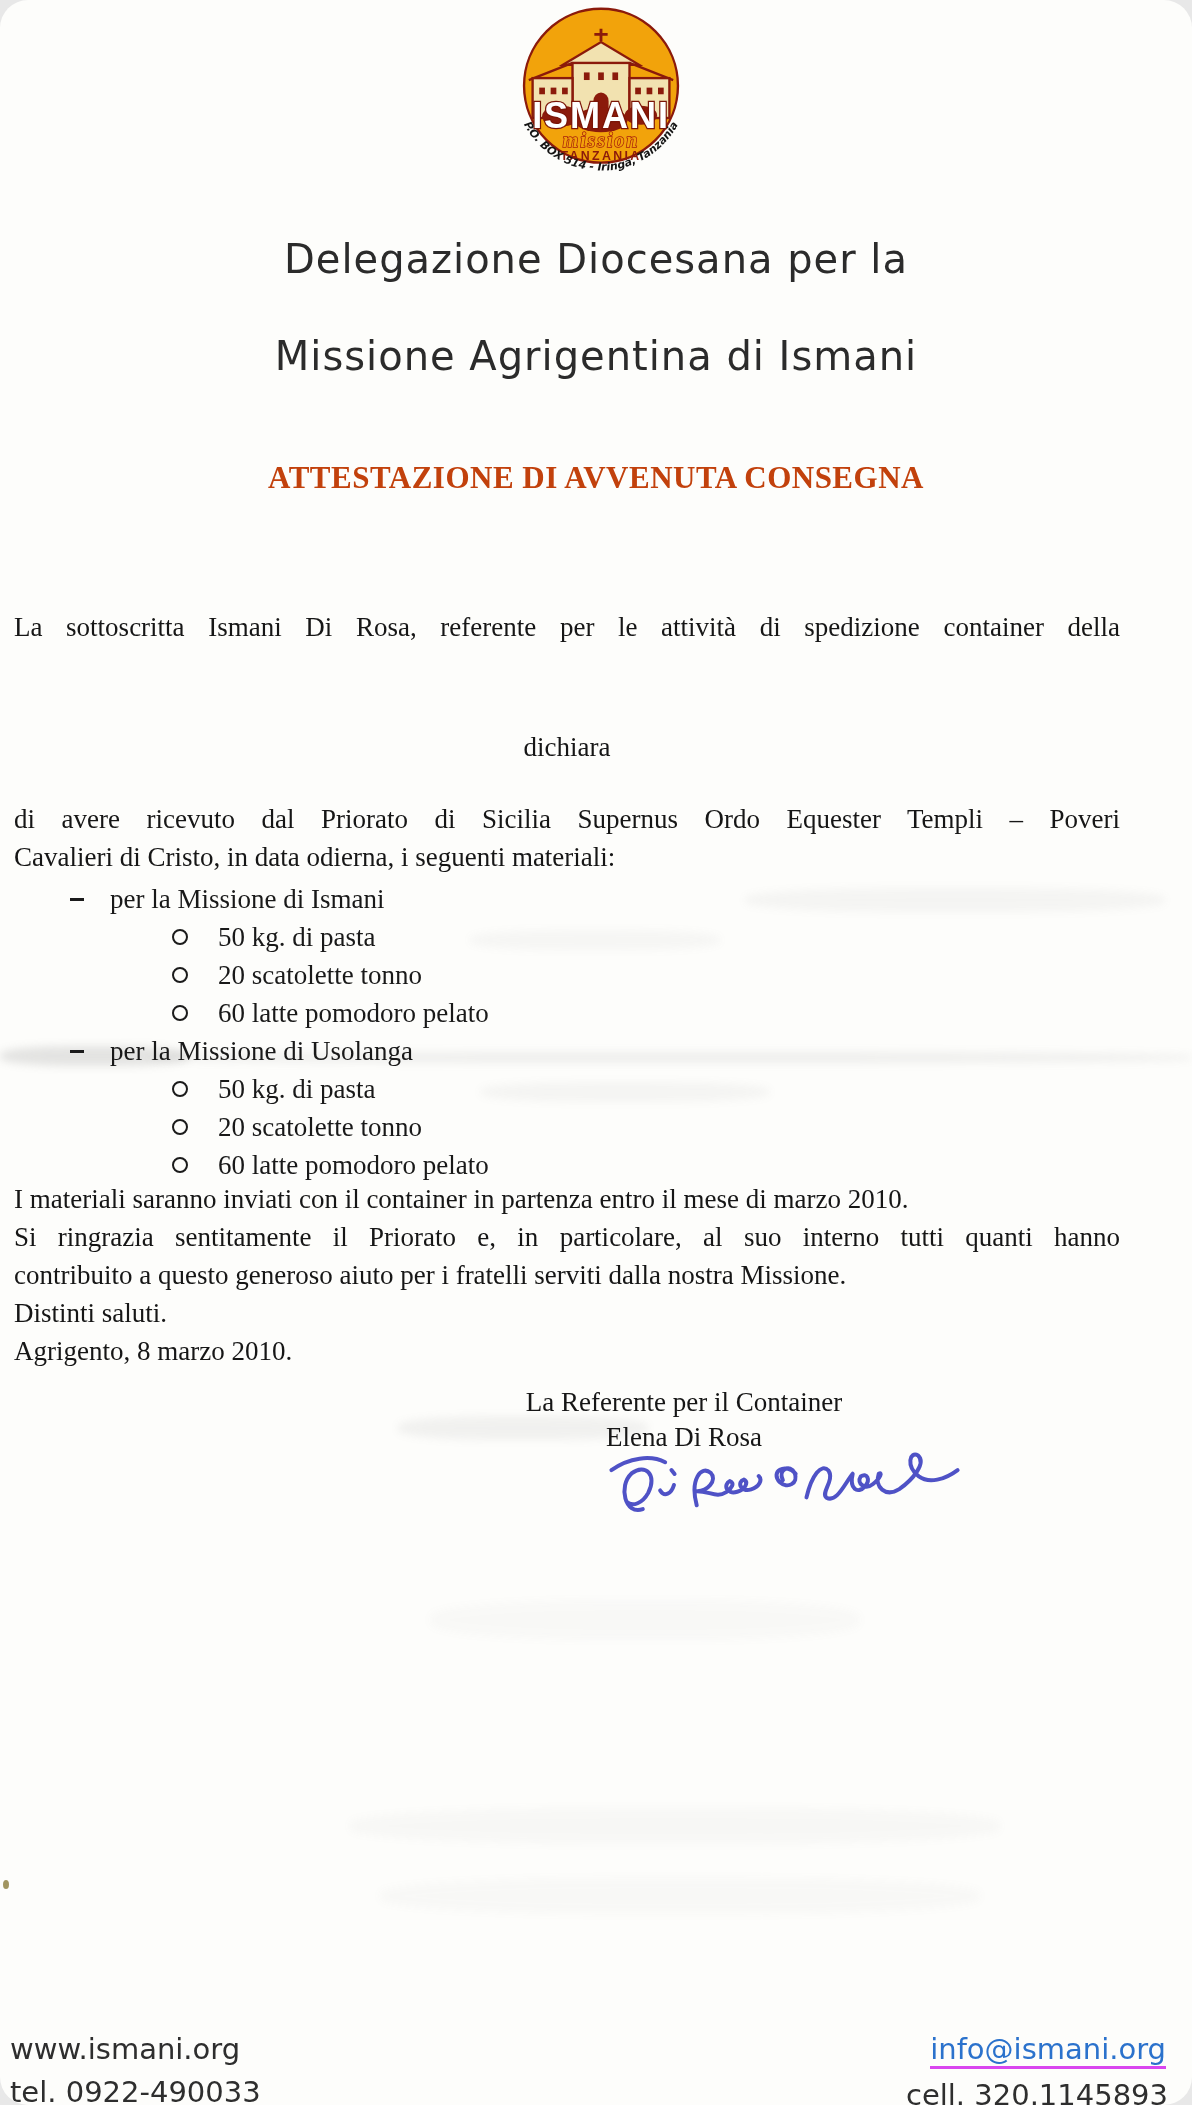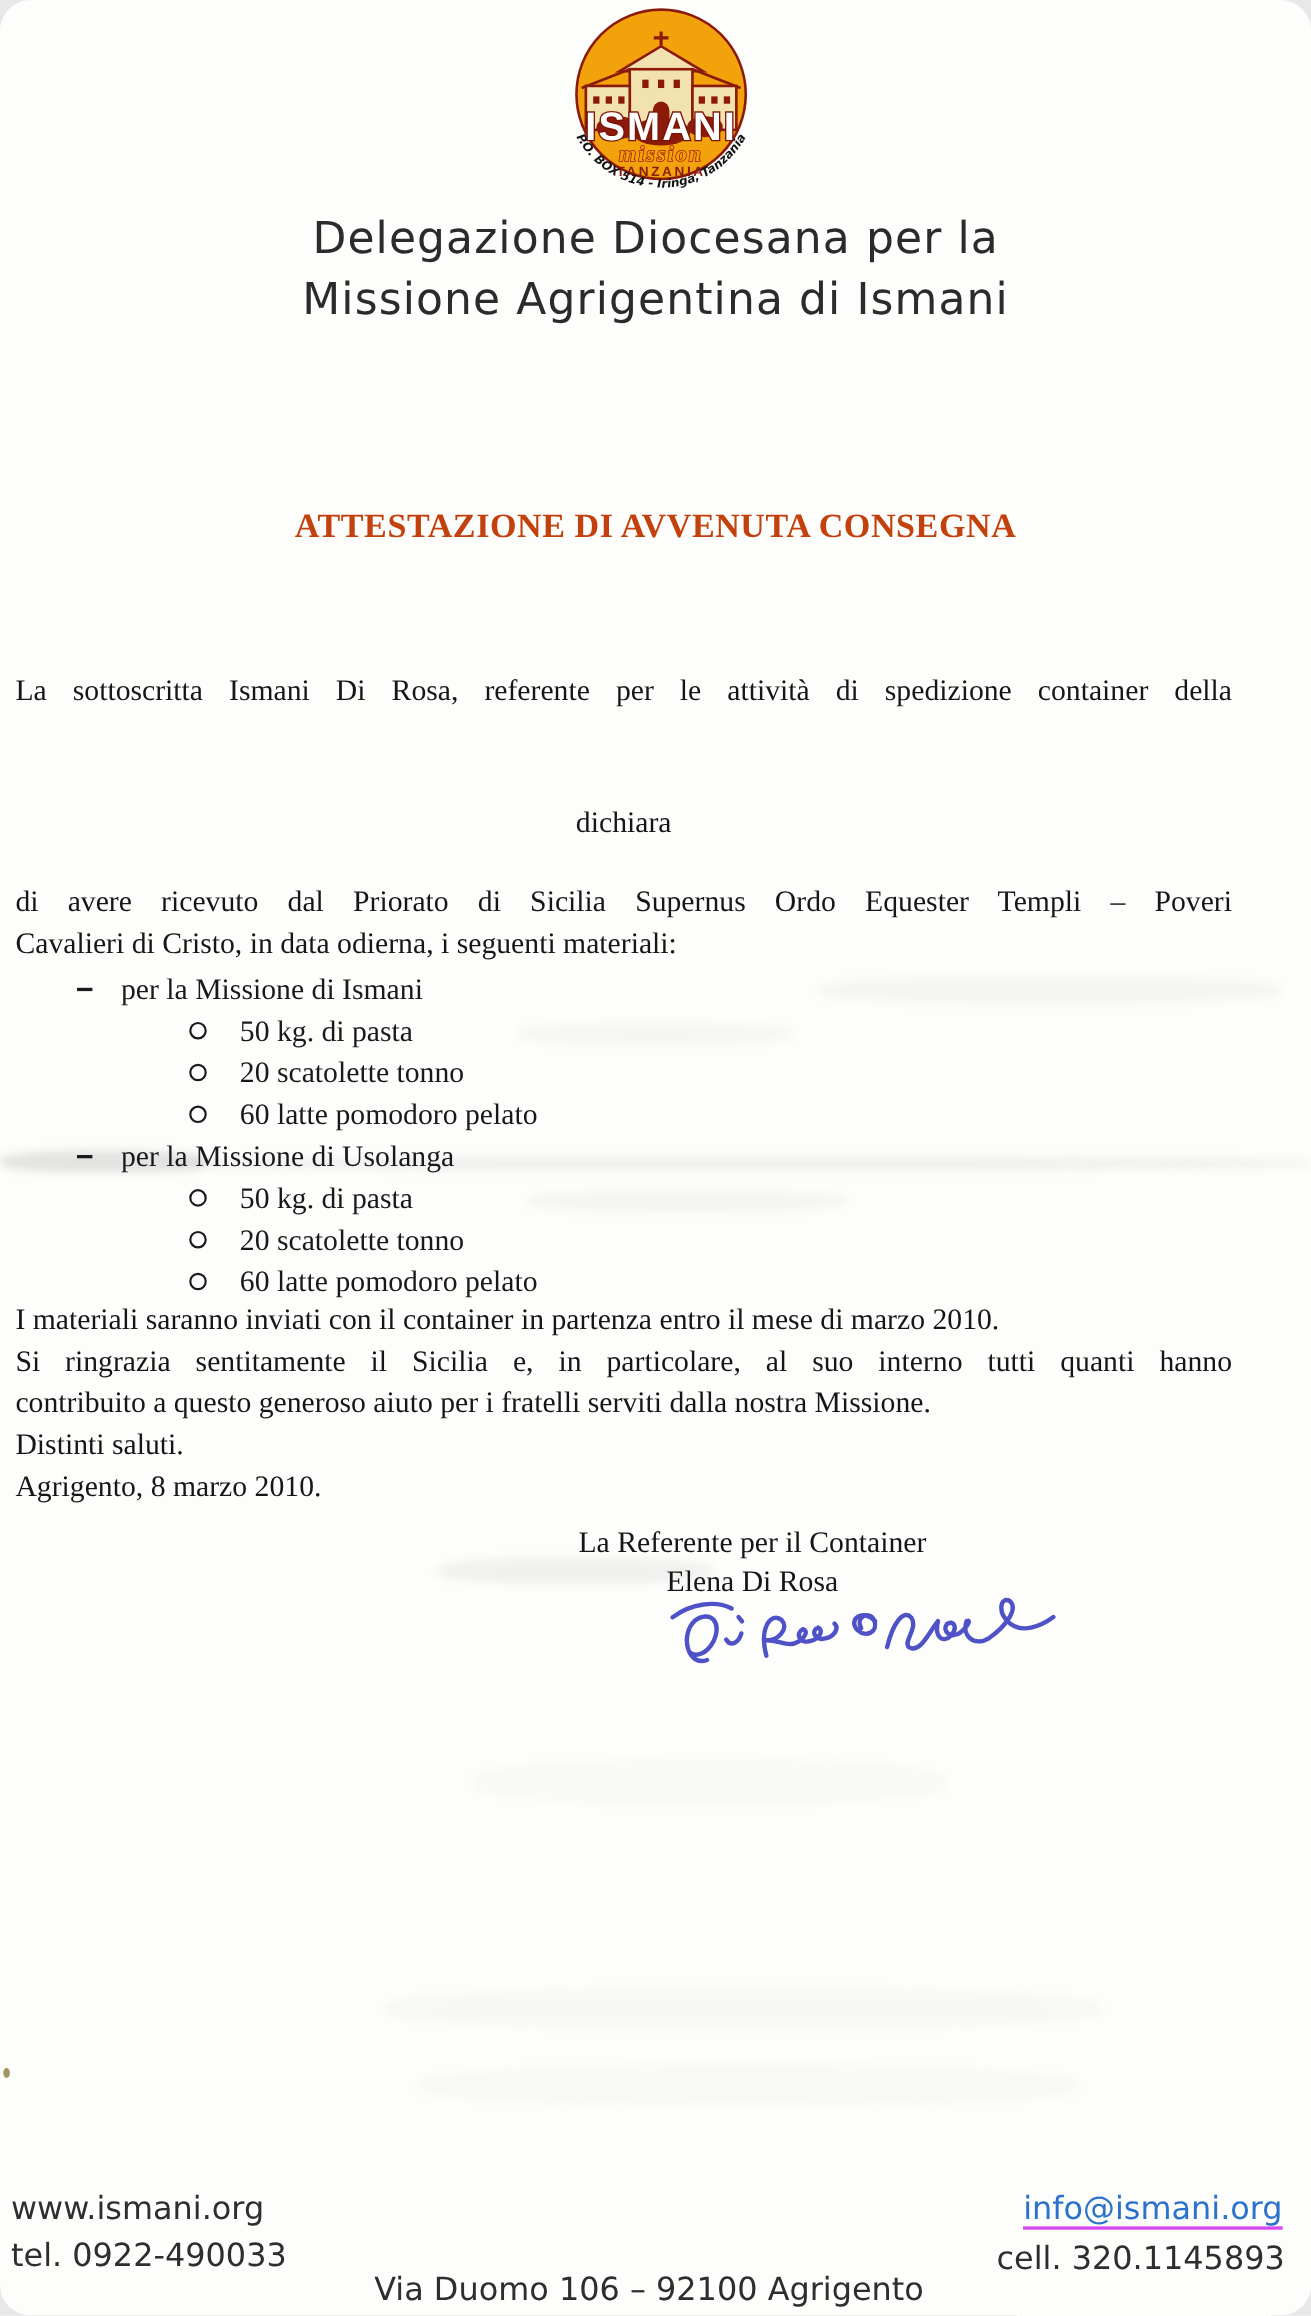--- a/index.html
+++ b/index.html
@@ -7,21 +7,21 @@
     position:relative; width:1192px; height:2105px;
     background:#fdfdfb; overflow:hidden; margin:0 auto;
     font-family:"Liberation Serif", serif; color:#191919;border-radius:28px;
   }
 
   
   .logo-wrap { position:absolute; left:506px; top:2px; width:190px; height:196px; }
 
   
   .letterhead { position:absolute; left:0; top:190px; width:1192px; text-align:center; }
-  .hand { font-family:cursive, "DejaVu Sans", sans-serif; color:#2b2b2b; }
+  .hand { font-family:cursive, "DejaVu Sans", sans-serif; color:#2b2b2b;margin-top:42px; }
   .letterhead .lh-line { font-size:40px; line-height:55px; letter-spacing:1px; }
 
   
   .doc-title {
     position:absolute; left:0; top:460px; width:1192px; text-align:center;
     font-size:31px; font-weight:bold; letter-spacing:0.5px; color:#c2410c;
   }
 
   
   .bodyblock { position:absolute; left:14px; width:1106px; font-size:27px; color:#161616; }
@@ -175,21 +175,21 @@
       <span class="l2txt">20 scatolette tonno</span>
     </div>
     <div class="lrow">
       <span class="ring"></span>
       <span class="l2txt">60 latte pomodoro pelato</span>
     </div>
   </div>
 
   <div class="bodyblock p-closing">
     <div class="bline">I materiali saranno inviati con il container in partenza entro il mese di marzo 2010.</div>
-    <div class="bline just">Si ringrazia sentitamente il Sicilia e, in particolare, al suo interno tutti quanti hanno</div>
+    <div class="bline just">Si ringrazia sentitamente il Priorato e, in particolare, al suo interno tutti quanti hanno</div>
     <div class="bline">contribuito a questo generoso aiuto per i fratelli serviti dalla nostra Missione.</div>
     <div class="bline">Distinti saluti.</div>
     <div class="bline">Agrigento, 8 marzo 2010.</div>
   </div>
 
   <div class="sig-block">
     <div>La Referente per il Container</div>
     <div>Elena Di Rosa</div>
   </div>
 

